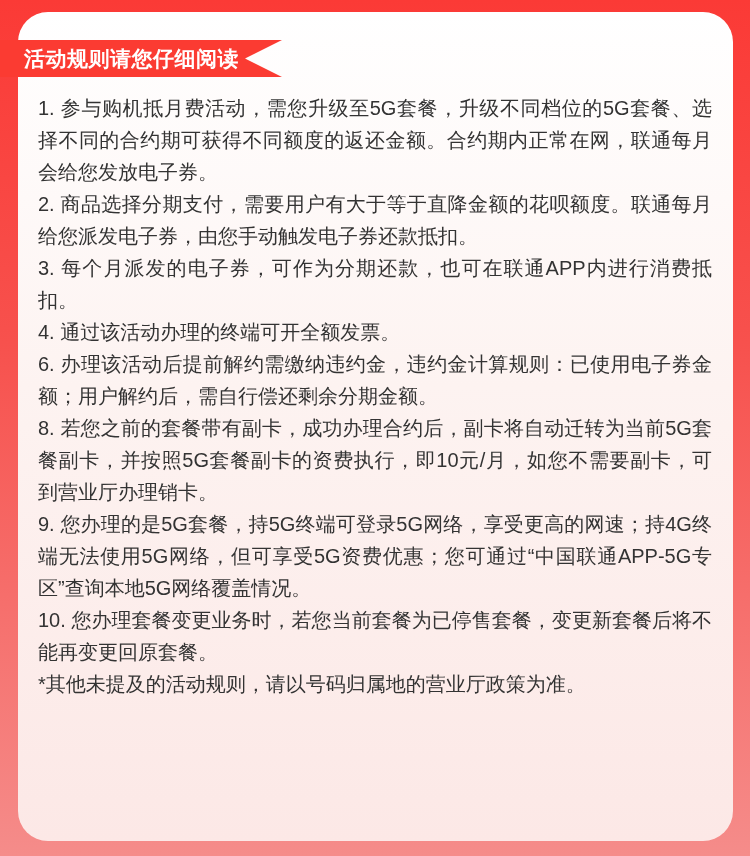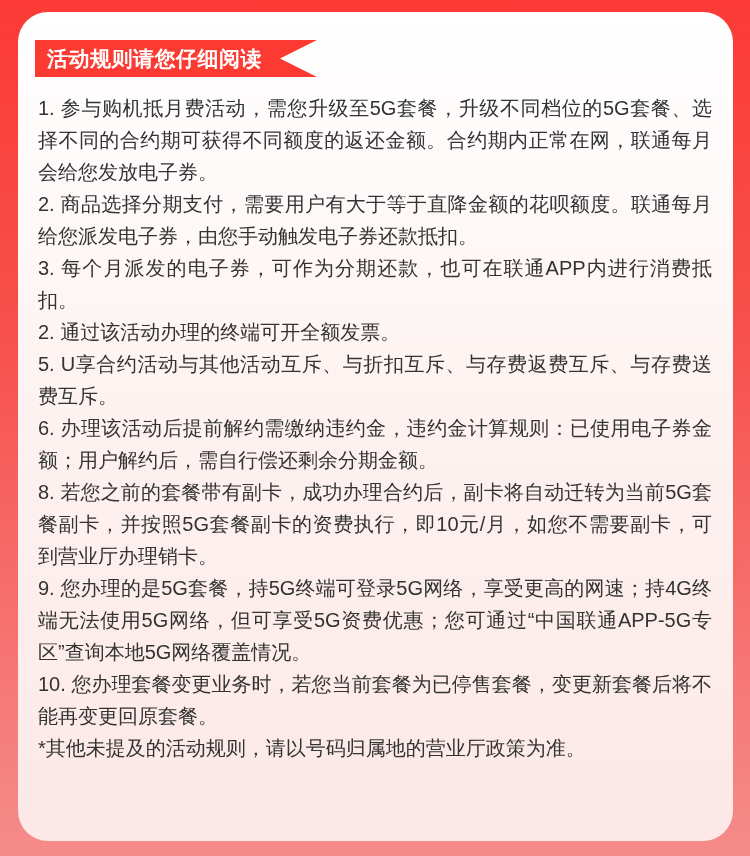--- a/index.html
+++ b/index.html
@@ -24,22 +24,21 @@
   .ribbon {
     position: absolute;
     left: 0;
     top: 40px;
     width: 282px;
     height: 37px;
     background: #fb3b32;
     clip-path: polygon(0 0, 100% 0, calc(100% - 37px) 50%, 100% 100%, 0 100%);
     display: flex;
     align-items: center;
-    padding-left: 12px;
-    margin-left: 35px;
+    padding-left: 24px;
   }
   .ribbon-title {
     color: #ffffff;
     font-size: 21px;
     font-weight: bold;
     letter-spacing: 0.5px;
     white-space: nowrap;
   }
   .rules {
     position: absolute;
@@ -59,20 +58,19 @@
 <div class="card"></div>
 
 <div class="ribbon">
   <span class="ribbon-title">活动规则请您仔细阅读</span>
 </div>
 
 <div class="rules">
   <p>1. 参与购机抵月费活动，需您升级至5G套餐，升级不同档位的5G套餐、选择不同的合约期可获得不同额度的返还金额。合约期内正常在网，联通每月会给您发放电子券。</p>
   <p>2. 商品选择分期支付，需要用户有大于等于直降金额的花呗额度。联通每月给您派发电子券，由您手动触发电子券还款抵扣。</p>
   <p>3. 每个月派发的电子券，可作为分期还款，也可在联通APP内进行消费抵扣。</p>
-  <p>2. 通过该活动办理的终端可开全额发票。</p>
-  <p>5. U享合约活动与其他活动互斥、与折扣互斥、与存费返费互斥、与存费送费互斥。</p>
+  <p>4. 通过该活动办理的终端可开全额发票。</p>
   <p>6. 办理该活动后提前解约需缴纳违约金，违约金计算规则：已使用电子券金额；用户解约后，需自行偿还剩余分期金额。</p>
   <p>8. 若您之前的套餐带有副卡，成功办理合约后，副卡将自动迁转为当前5G套餐副卡，并按照5G套餐副卡的资费执行，即10元/月，如您不需要副卡，可到营业厅办理销卡。</p>
   <p>9. 您办理的是5G套餐，持5G终端可登录5G网络，享受更高的网速；持4G终端无法使用5G网络，但可享受5G资费优惠；您可通过“中国联通APP-5G专区”查询本地5G网络覆盖情况。</p>
   <p>10. 您办理套餐变更业务时，若您当前套餐为已停售套餐，变更新套餐后将不能再变更回原套餐。</p>
   <p>*其他未提及的活动规则，请以号码归属地的营业厅政策为准。</p>
 </div>
 
 </body></html>

